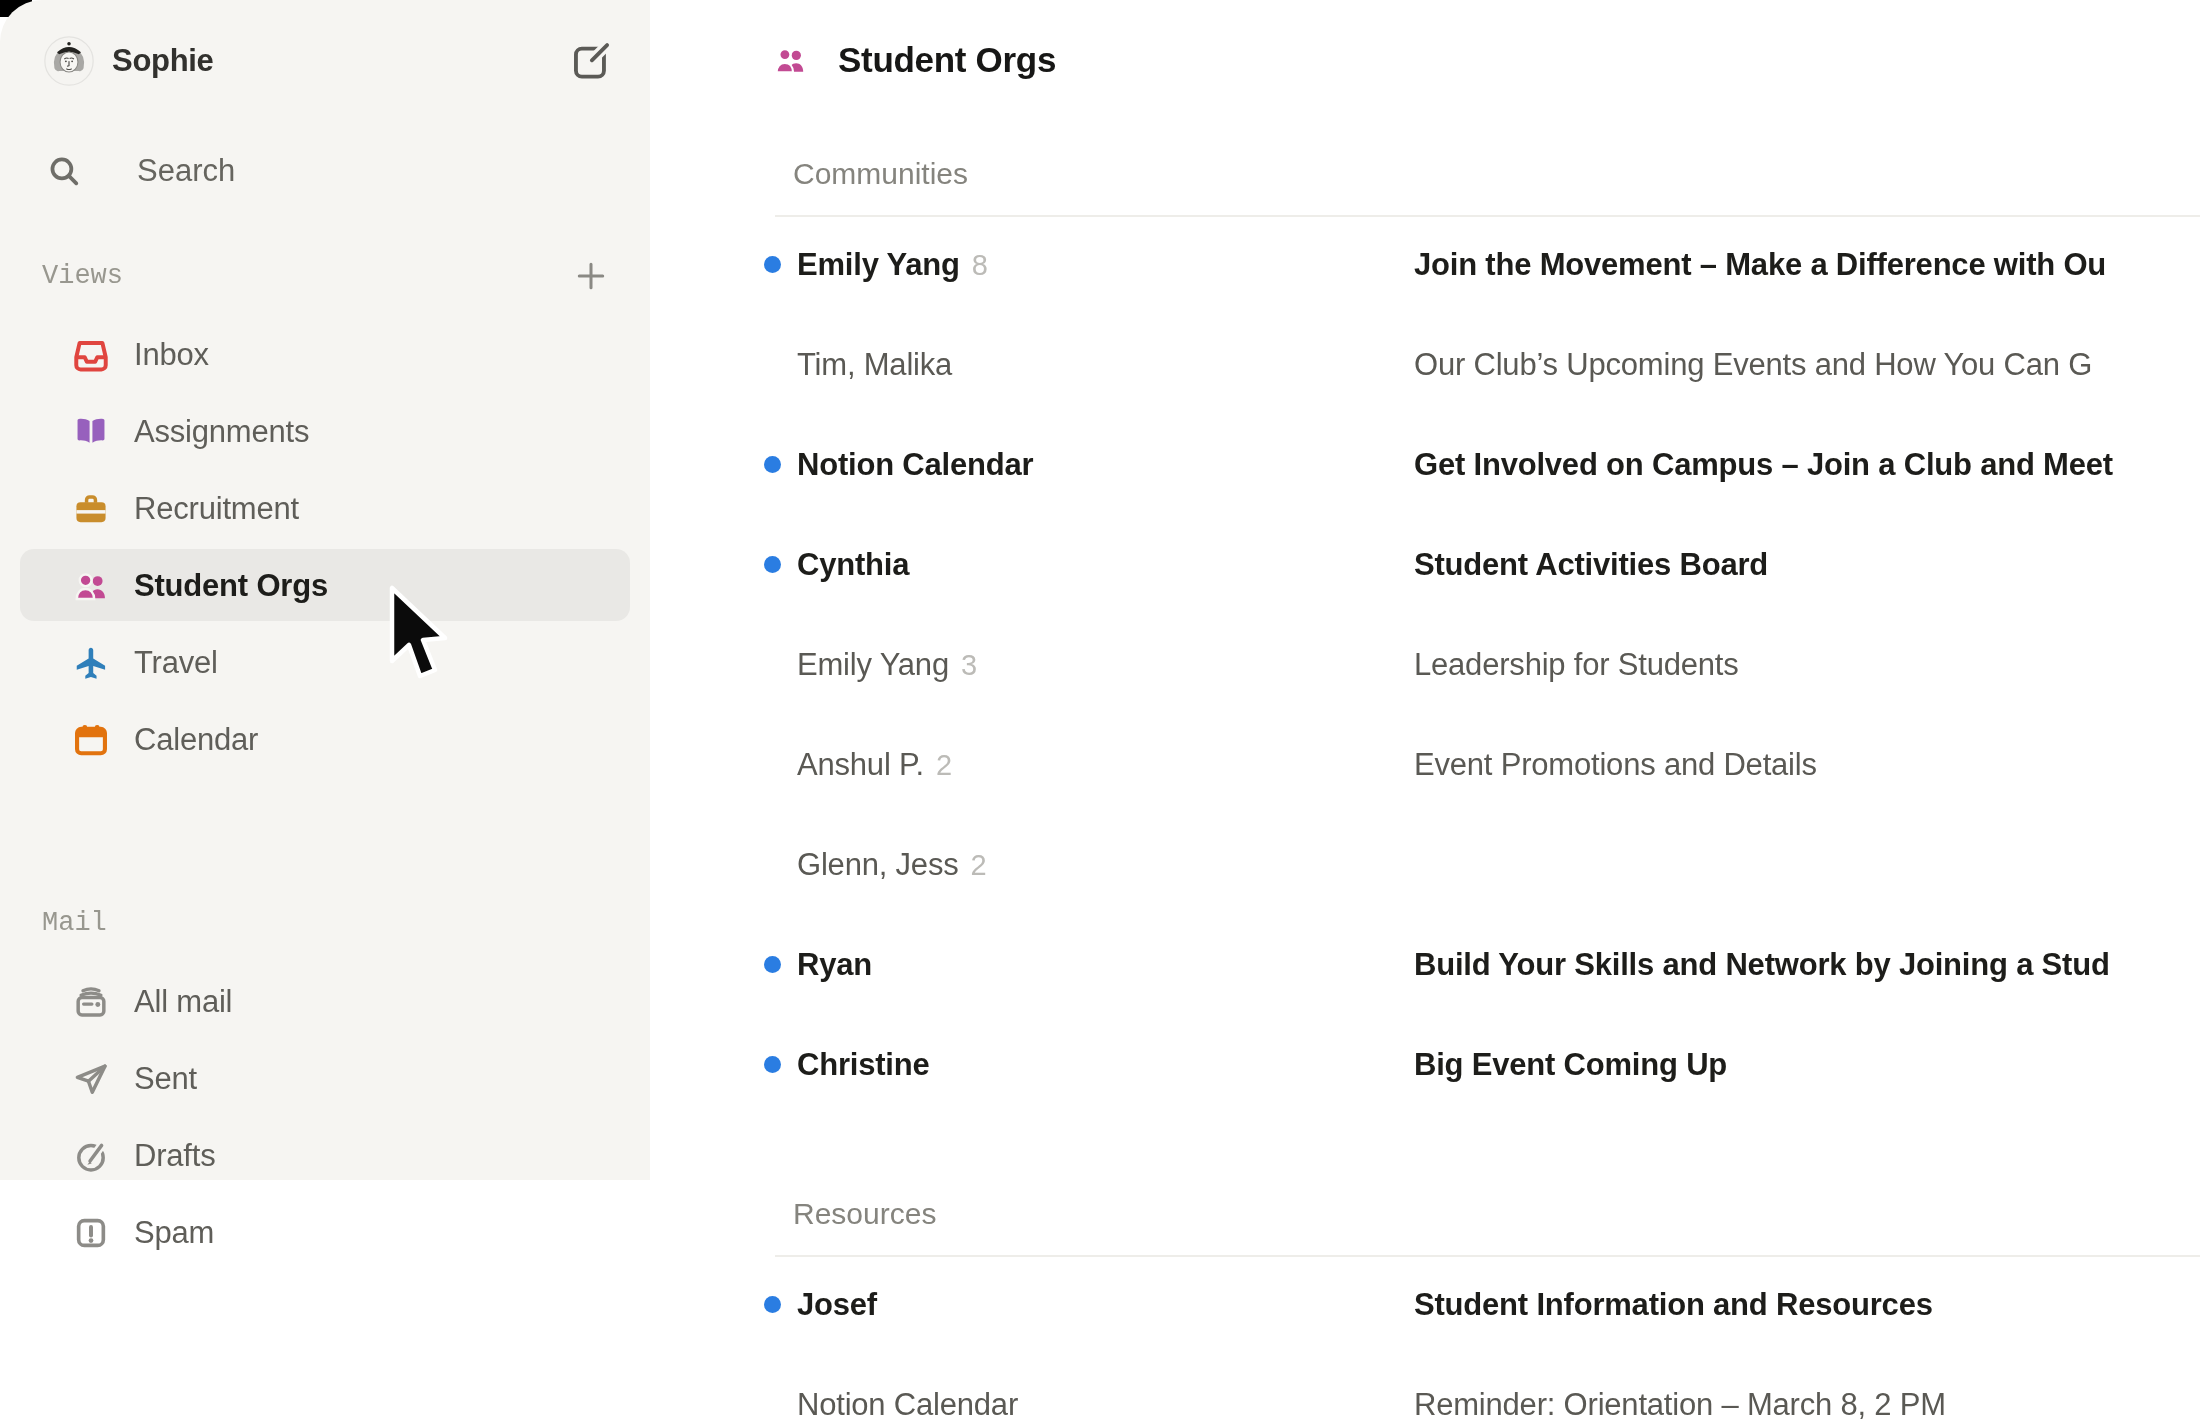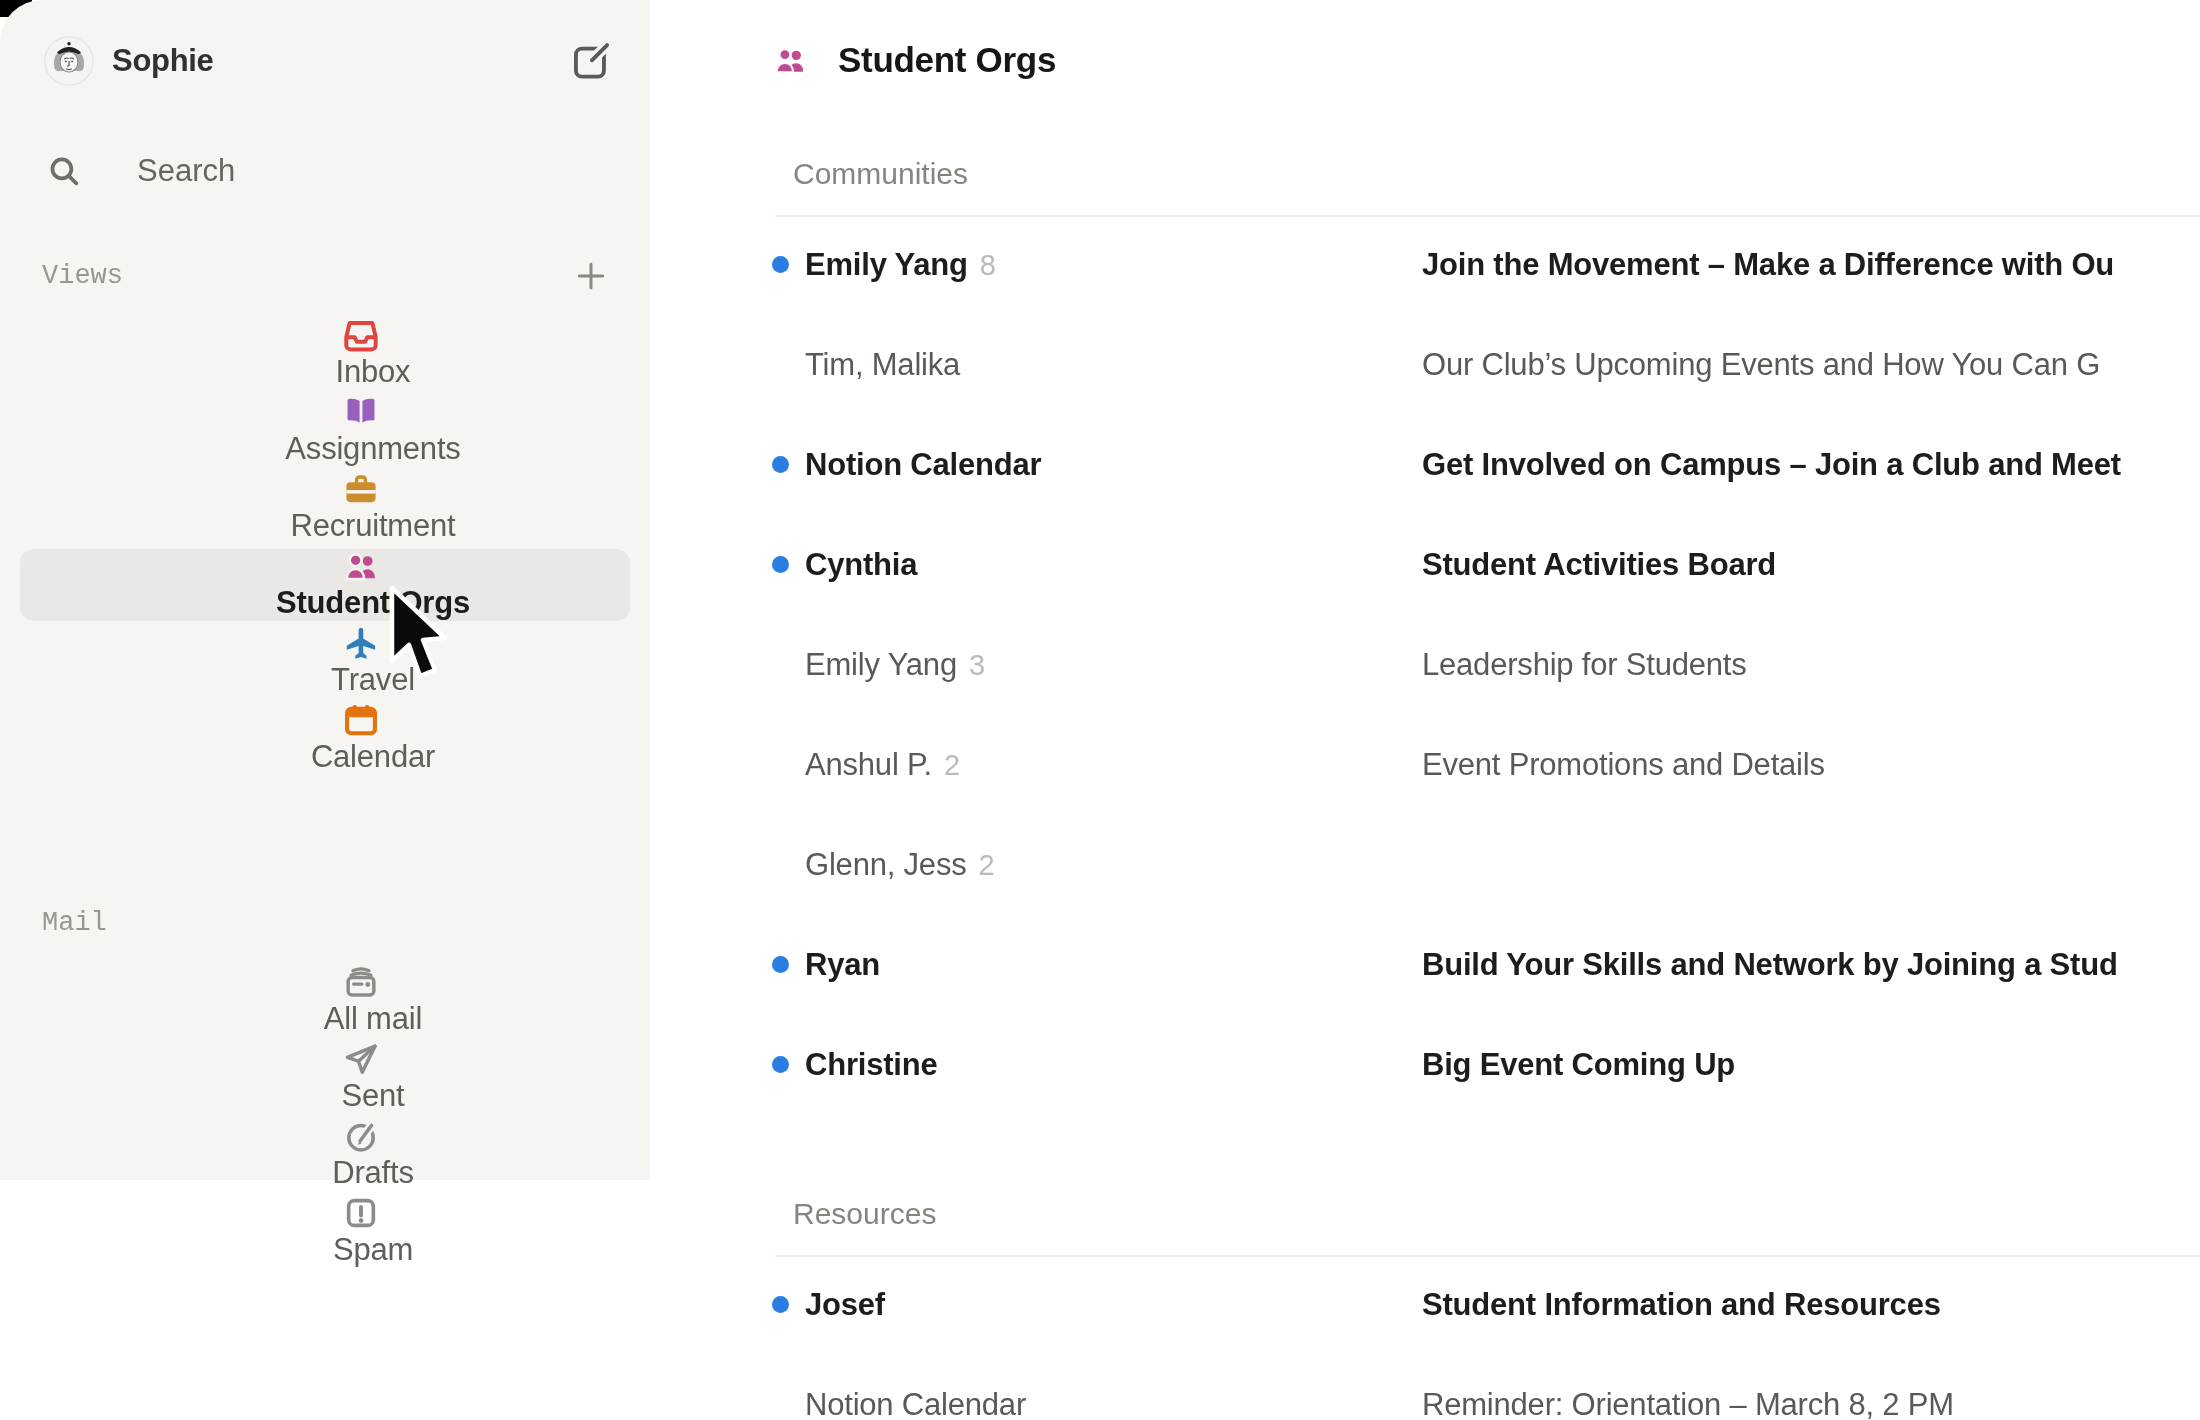--- a/index.html
+++ b/index.html
@@ -17,38 +17,38 @@
   .search-row{position:absolute;top:134px;left:0;width:650px;height:74px;cursor:pointer;}
   .search-ic{position:absolute;left:46px;top:19px;}
   .search-label{position:absolute;left:112px;top:0;height:74px;line-height:74px;
       font-size:31px;color:#66655f;margin-left:25px;}
   .sec-head{position:absolute;left:0;width:650px;height:48px;font-family:Liberation Mono, monospace;}
   .sec-label{position:absolute;left:42px;top:0;height:48px;line-height:48px;
       font-size:27px;color:#98978f;}
   .add-btn{position:absolute;left:572px;top:5px;width:38px;height:38px;cursor:pointer;}
   .items{position:absolute;left:0;width:650px;}
   .sitem{height:77px;position:relative;display:flex;align-items:center;padding-left:72px;
-      box-sizing:border-box;cursor:pointer;flex-direction:column;}
+      box-sizing:border-box;cursor:pointer;}
   .sitem .hl{position:absolute;left:20px;top:2px;width:610px;height:72px;border-radius:14px;
       background:#e9e8e5;}
   .sitem .ic{position:relative;z-index:1;width:38px;height:38px;flex:none;display:block;}
   .sitem .slabel{position:relative;z-index:1;margin-left:24px;font-size:31px;color:#5f5e59;
       letter-spacing:-0.2px;}
   .sitem.sel .slabel{color:#1d1d1a;font-weight:700;}
   .ic svg{display:block;}
   
   .main{position:absolute;left:650px;top:0;width:1550px;height:1420px;background:#ffffff;}
   .mheader{position:absolute;top:36px;left:0;width:1550px;height:48px;}
   .mtitle-ic{position:absolute;left:122px;top:6px;}
   .mtitle{position:absolute;left:188px;top:0;height:48px;line-height:48px;font-size:35px;
       font-weight:700;color:#171716;letter-spacing:-0.3px;}
   .msec-label{position:absolute;left:143px;height:48px;line-height:48px;font-size:30px;
       color:#85847e;}
   .mdivider{position:absolute;left:125px;right:0;height:2px;background:#eeede9;}
-  .erows{position:absolute;left:12px;right:0;}
+  .erows{position:absolute;left:4px;right:0;}
   .erow{height:100px;position:relative;display:flex;align-items:center;cursor:pointer;}
   .erow .dot{position:absolute;left:110px;top:41px;width:17px;height:17px;border-radius:50%;
       background:#2a7de2;}
   .sender-wrap{margin-left:143px;width:600px;white-space:nowrap;overflow:hidden;
       display:flex;align-items:baseline;gap:12px;}
   .sender{font-size:31px;color:#5a5954;letter-spacing:-0.2px;}
   .count{font-size:29px;color:#bcbbb7;}
   .subject{position:absolute;left:760px;right:0;white-space:nowrap;overflow:hidden;
       font-size:31px;color:#5a5954;letter-spacing:-0.2px;}
   .erow.unread .sender,.erow.unread .subject{color:#1d1d1a;font-weight:700;}

